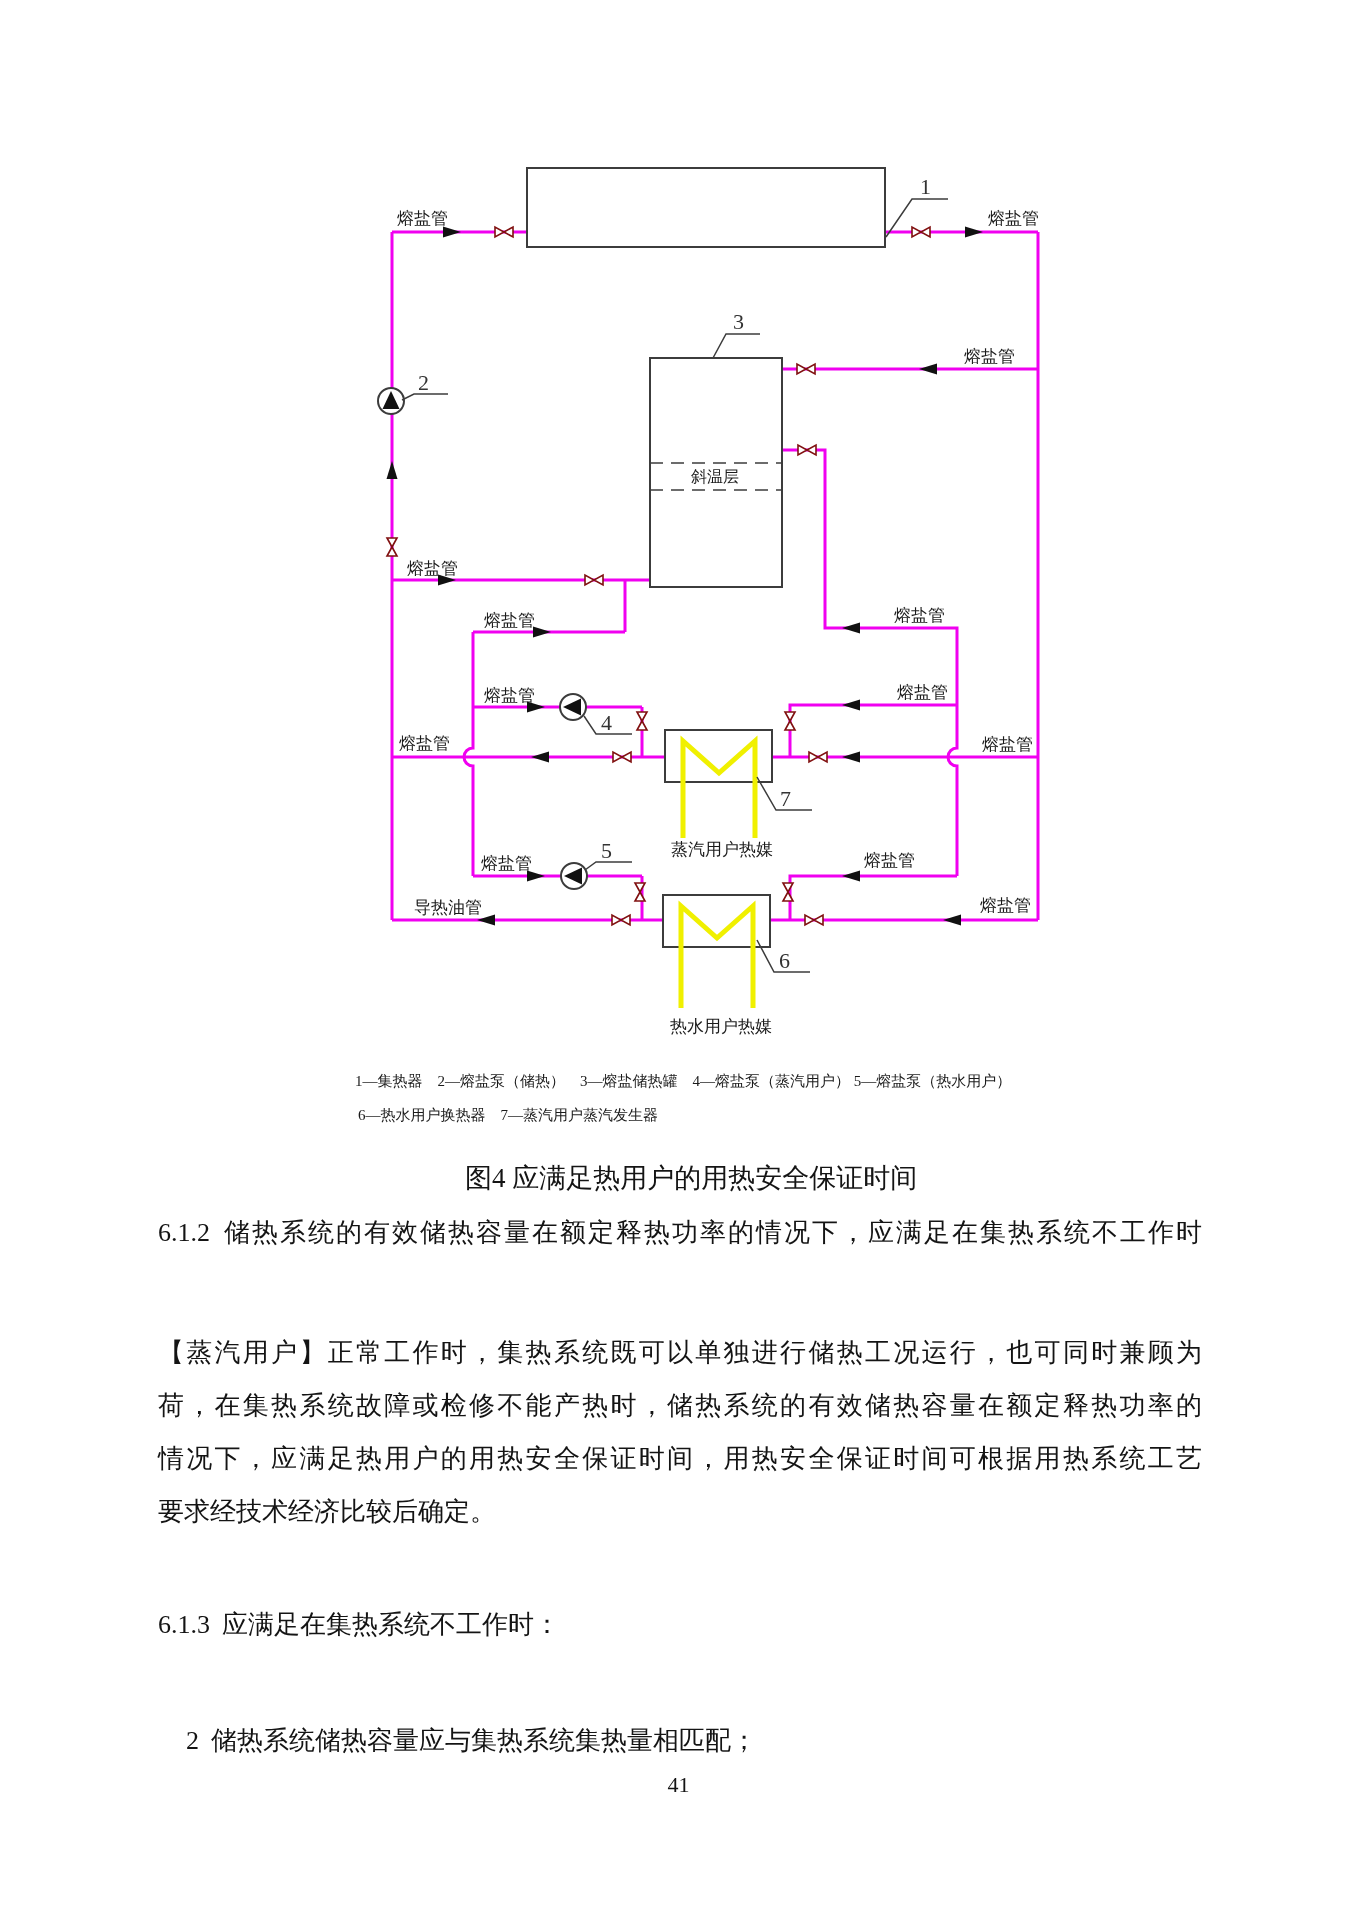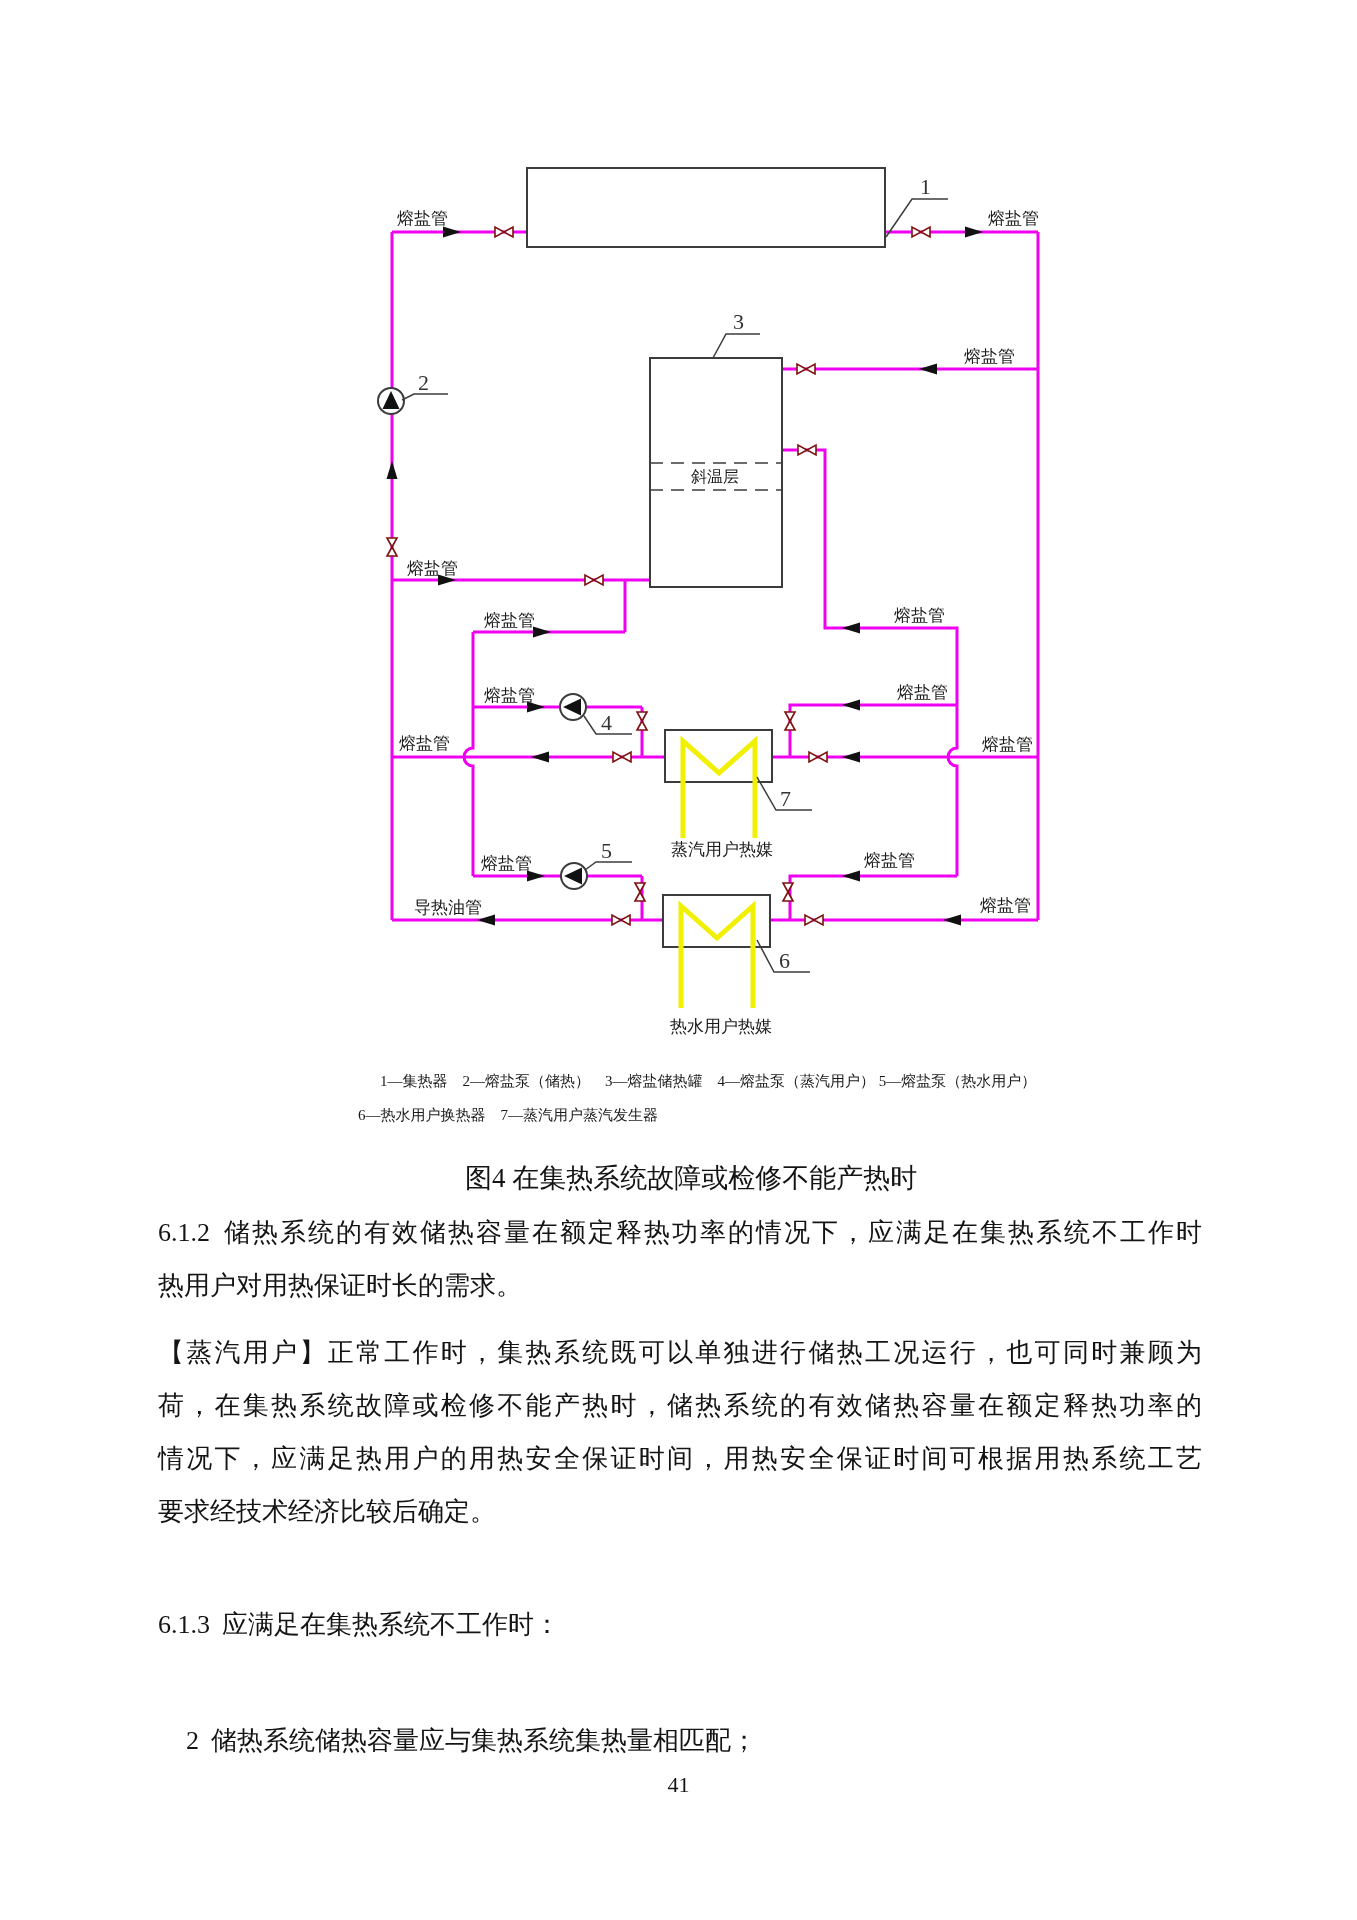--- a/index.html
+++ b/index.html
@@ -127,28 +127,27 @@
     <text class="plabel" x="982" y="750">熔盐管</text>
     <text class="plabel" x="481" y="869">熔盐管</text>
     <text class="plabel" x="864" y="866">熔盐管</text>
     <text class="plabel" x="980" y="911">熔盐管</text>
     <text class="plabel" x="414" y="913">导热油管</text>
     <text class="plabel" x="691" y="482" style="font-size:16px">斜温层</text>
     <text class="plabel" x="671" y="855">蒸汽用户热媒</text>
     <text class="plabel" x="670" y="1032">热水用户热媒</text>
   </svg>
 
-  <div class="abs legend" style="left:380px;top:1072px;">1—集热器　2—熔盐泵（储热）　3—熔盐储热罐　4—熔盐泵（蒸汽用户） 5—熔盐泵（热水用户）</div>
+  <div class="abs legend" style="left:355px;top:1072px;">1—集热器　2—熔盐泵（储热）　3—熔盐储热罐　4—熔盐泵（蒸汽用户） 5—熔盐泵（热水用户）</div>
   <div class="abs legend" style="left:358px;top:1106px;">6—热水用户换热器　7—蒸汽用户蒸汽发生器</div>
 
-  <div class="abs caption" style="left:465px;top:1160px;">图4 在集热系统故障或检修不能产热时</div>
+  <div class="abs caption" style="left:465px;top:1160px;">图4 应满足热用户的用热安全保证时间</div>
 
   <div class="abs body-block" style="top:1206px;">
     <div class="jl"><b>6.1.2</b><span class="gap"></span><span>储热系统的有效储热容量在额定释热功率的情况下，应满足在集热系统不工作时</span></div>
-    <div>热用户对用热保证时长的需求。</div>
   </div>
 
   <div class="abs body-block" style="top:1326px;">
     <div class="jl"><b>【蒸汽用户】</b><span>正常工作时，集热系统既可以单独进行储热工况运行，也可同时兼顾为</span></div>
     <div class="jl">荷，在集热系统故障或检修不能产热时，储热系统的有效储热容量在额定释热功率的</div>
     <div class="jl">情况下，应满足热用户的用热安全保证时间，用热安全保证时间可根据用热系统工艺</div>
     <div>要求经技术经济比较后确定。</div>
   </div>
 
   <div class="abs body-block" style="top:1598px;">

